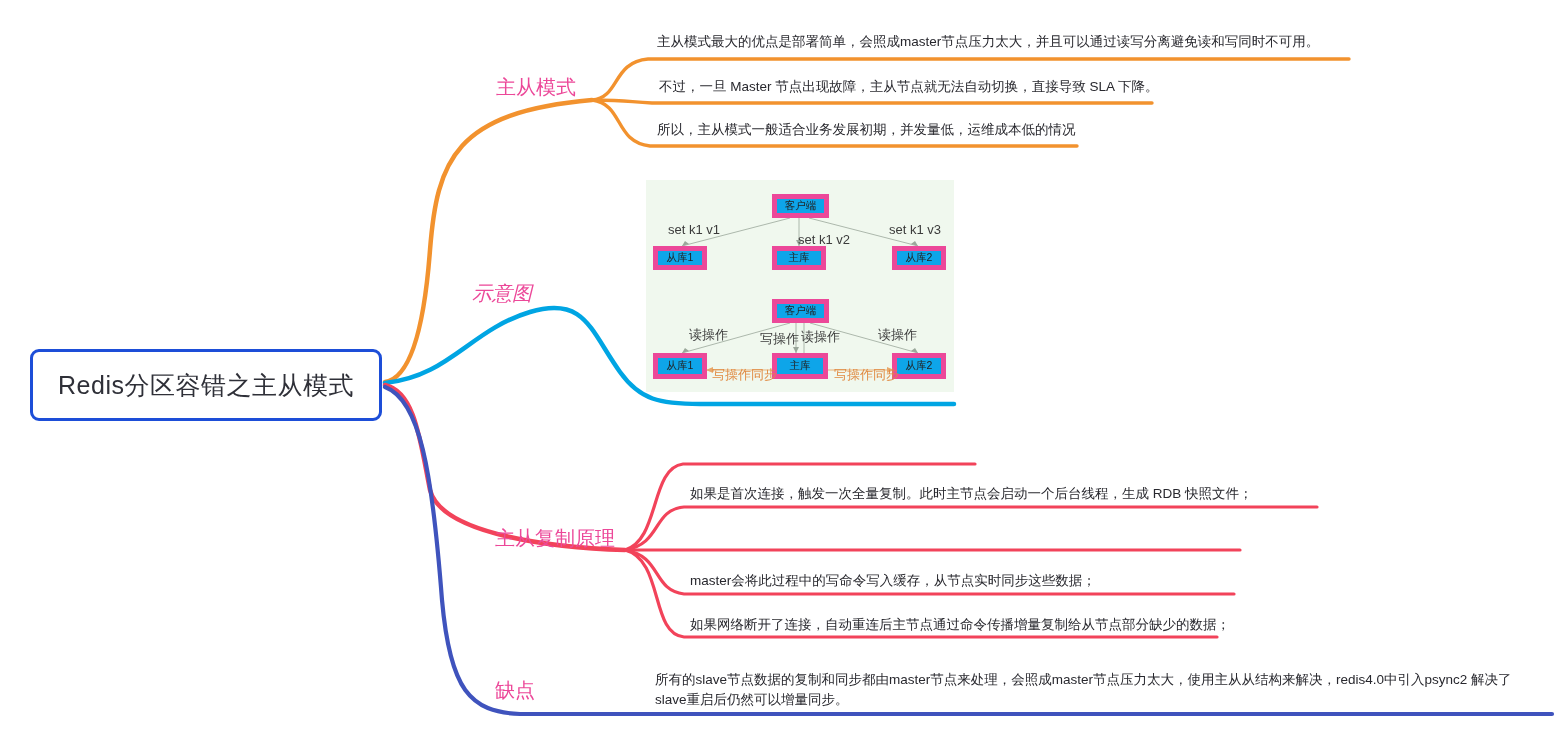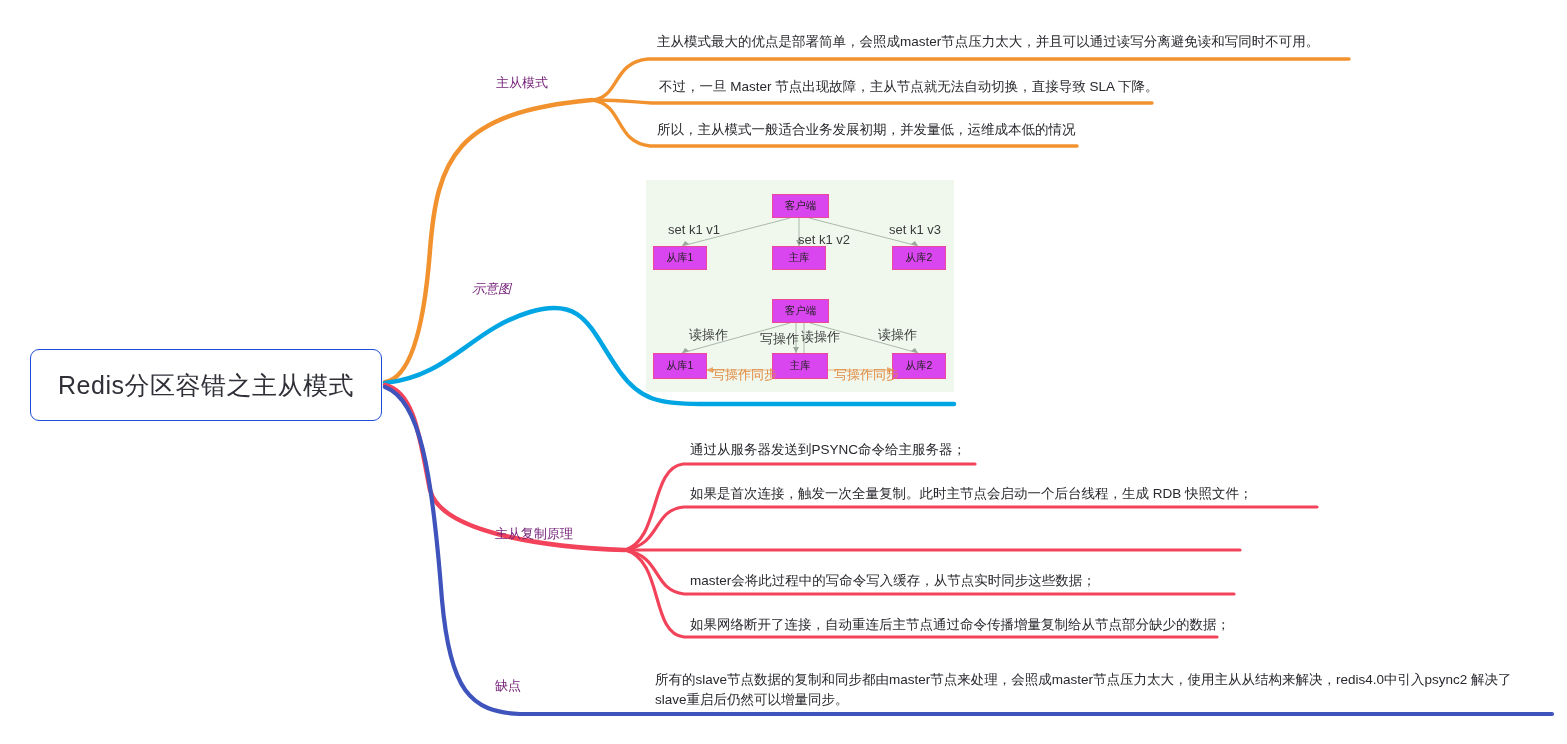--- a/index.html
+++ b/index.html
@@ -13,33 +13,33 @@
   }
   #canvas{position:absolute;left:0;top:0;width:1567px;height:744px;}
   .svg-layer{position:absolute;left:0;top:0;width:1567px;height:744px;pointer-events:none;}
 
   
   .root-node{
     position:absolute;
     left:30px;top:349px;
     width:352px;height:72px;
     box-sizing:border-box;
-    border:1px solid #1d4ed8;
+    border:3px solid #1d4ed8;
     border-radius:9px;
     background:#fff;
     display:flex;align-items:center;justify-content:center;
     font-size:25px;color:#2f3038;
     letter-spacing:.5px;
   }
 
   
   .branch-label{
     position:absolute;
-    font-size:13px;
-    color:#701a75;
+    font-size:20px;
+    color:#ec4899;
     white-space:nowrap;
   }
 
   
   .leaf{
     position:absolute;
     font-size:13.5px;
     color:#28282e;
     white-space:nowrap;
     line-height:18px;
@@ -49,22 +49,22 @@
   
   .diagram{
     position:absolute;
     left:646px;top:180px;
     width:308px;height:212px;
     background:#f0f8ee;
   }
   .dgm-box{
     position:absolute;
     box-sizing:border-box;
-    background:#d946ef;
-    border:1px solid #ec4899;
+    background:#0ea5e9;
+    border:5px solid #ec4899;
     display:flex;align-items:center;justify-content:center;
     font-size:10.5px;color:#222;
     white-space:nowrap;
   }
   .dgm-cap{
     position:absolute;
     font-size:13px;
     color:#3b3b3b;
     white-space:nowrap;
   }
@@ -113,21 +113,20 @@
   <div class="branch-label" style="left:472px;top:280px;font-style:italic;">示意图</div>
 
   <div class="branch-label" style="left:495px;top:525px;">主从复制原理</div>
 
   <div class="branch-label" style="left:495px;top:677px;">缺点</div>
 
   <div class="leaf" style="left:657px;top:33px;">主从模式最大的优点是部署简单，会照成master节点压力太大，并且可以通过读写分离避免读和写同时不可用。</div>
   <div class="leaf" style="left:659px;top:78px;">不过，一旦 Master 节点出现故障，主从节点就无法自动切换，直接导致 SLA 下降。</div>
   <div class="leaf" style="left:657px;top:121px;">所以，主从模式一般适合业务发展初期，并发量低，运维成本低的情况</div>
 
-  <div class="leaf" style="left:690px;top:441px;">通过从服务器发送到PSYNC命令给主服务器；</div>
   <div class="leaf" style="left:690px;top:485px;">如果是首次连接，触发一次全量复制。此时主节点会启动一个后台线程，生成 RDB 快照文件；</div>
   <div class="leaf" style="left:690px;top:572px;">master会将此过程中的写命令写入缓存，从节点实时同步这些数据；</div>
   <div class="leaf" style="left:690px;top:616px;">如果网络断开了连接，自动重连后主节点通过命令传播增量复制给从节点部分缺少的数据；</div>
 
   <div class="leaf wrap" style="left:655px;top:670px;width:880px;">所有的slave节点数据的复制和同步都由master节点来处理，会照成master节点压力太大，使用主从从结构来解决，redis4.0中引入psync2 解决了slave重启后仍然可以增量同步。</div>
 
   <div class="diagram">
 
     <svg class="svg-layer" style="width:308px;height:212px;" viewBox="0 0 308 212">
       <g stroke="#9aa79a" stroke-width="0.8" fill="none">

